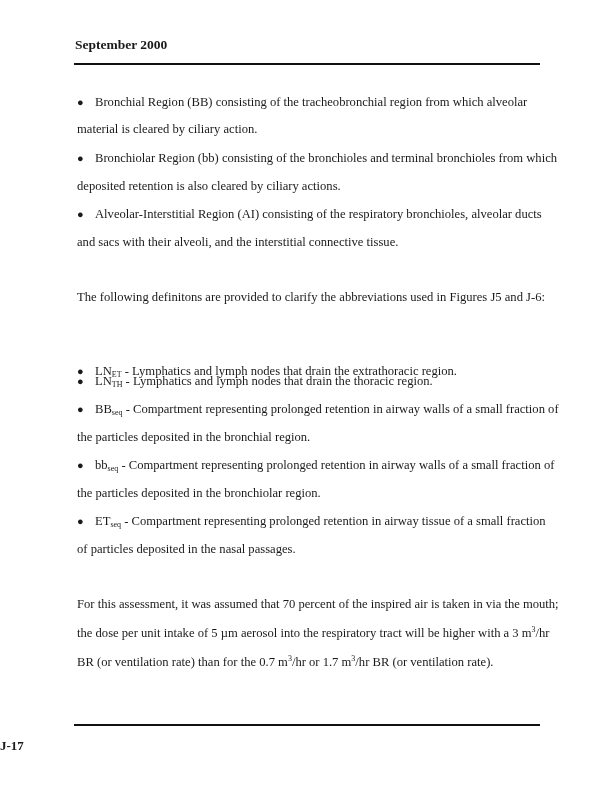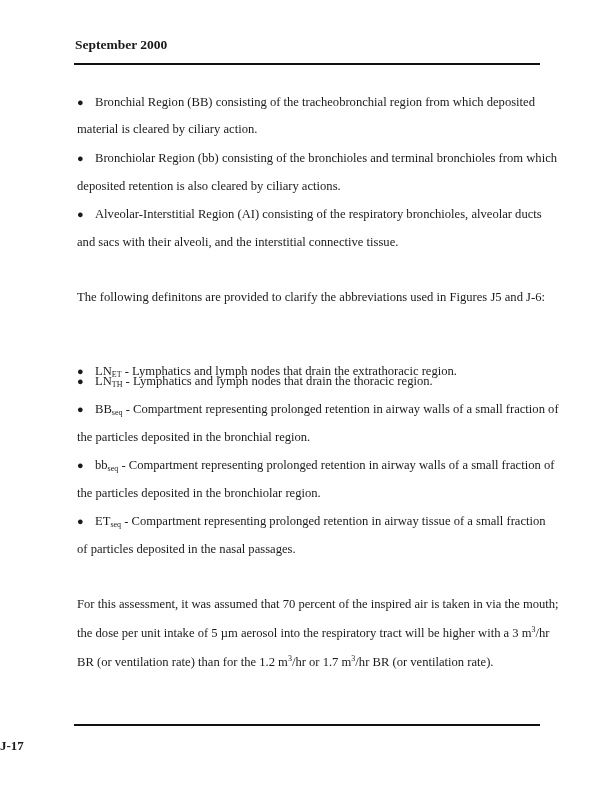--- a/index.html
+++ b/index.html
@@ -37,21 +37,21 @@
   </style>
 </head>
 <body>
 
 <div class="header">
   <span>September 2000</span>
 </div>
 <div class="rule-top"></div>
 
 <div class="line bullet-line" style="top:95px;">
-  <span class="bullet">●</span><span>Bronchial Region (BB) consisting of the tracheobronchial region from which deposited</span>
+  <span class="bullet">●</span><span>Bronchial Region (BB) consisting of the tracheobronchial region from which alveolar</span>
 </div>
 <div class="line" style="top:122px;">material is cleared by ciliary action.</div>
 
 <div class="line bullet-line" style="top:151px;">
   <span class="bullet">●</span><span>Bronchiolar Region (bb) consisting of the bronchioles and terminal bronchioles from which</span>
 </div>
 <div class="line" style="top:179px;">deposited retention is also cleared by ciliary actions.</div>
 
 <div class="line bullet-line" style="top:207px;">
   <span class="bullet">●</span><span>Alveolar-Interstitial Region (AI) consisting of the respiratory bronchioles, alveolar ducts</span>
@@ -81,17 +81,17 @@
 <div class="line bullet-line" style="top:514px;">
   <span class="bullet">●</span><span>ET</span><sub>seq</sub><span> - Compartment representing prolonged retention in airway tissue of a small fraction</span>
 </div>
 <div class="line" style="top:542px;">of particles deposited in the nasal passages.</div>
 
 <div class="line" style="top:597px;">For this assessment, it was assumed that 70 percent of the inspired air is taken in via the mouth;</div>
 <div class="line" style="top:626px;">
   <span>the dose per unit intake of 5 µm aerosol into the respiratory tract will be higher with a 3 m</span><sup>3</sup><span>/hr</span>
 </div>
 <div class="line" style="top:655px;">
-  <span>BR (or ventilation rate) than for the 1.2 m</span><sup>3</sup><span>/hr or 1.7 m</span><sup>3</sup><span>/hr BR (or ventilation rate).</span>
+  <span>BR (or ventilation rate) than for the 0.7 m</span><sup>3</sup><span>/hr or 1.7 m</span><sup>3</sup><span>/hr BR (or ventilation rate).</span>
 </div>
 
 <div class="rule-bottom"></div>
 <div class="page-number">J-17</div>
 
 </body></html>

